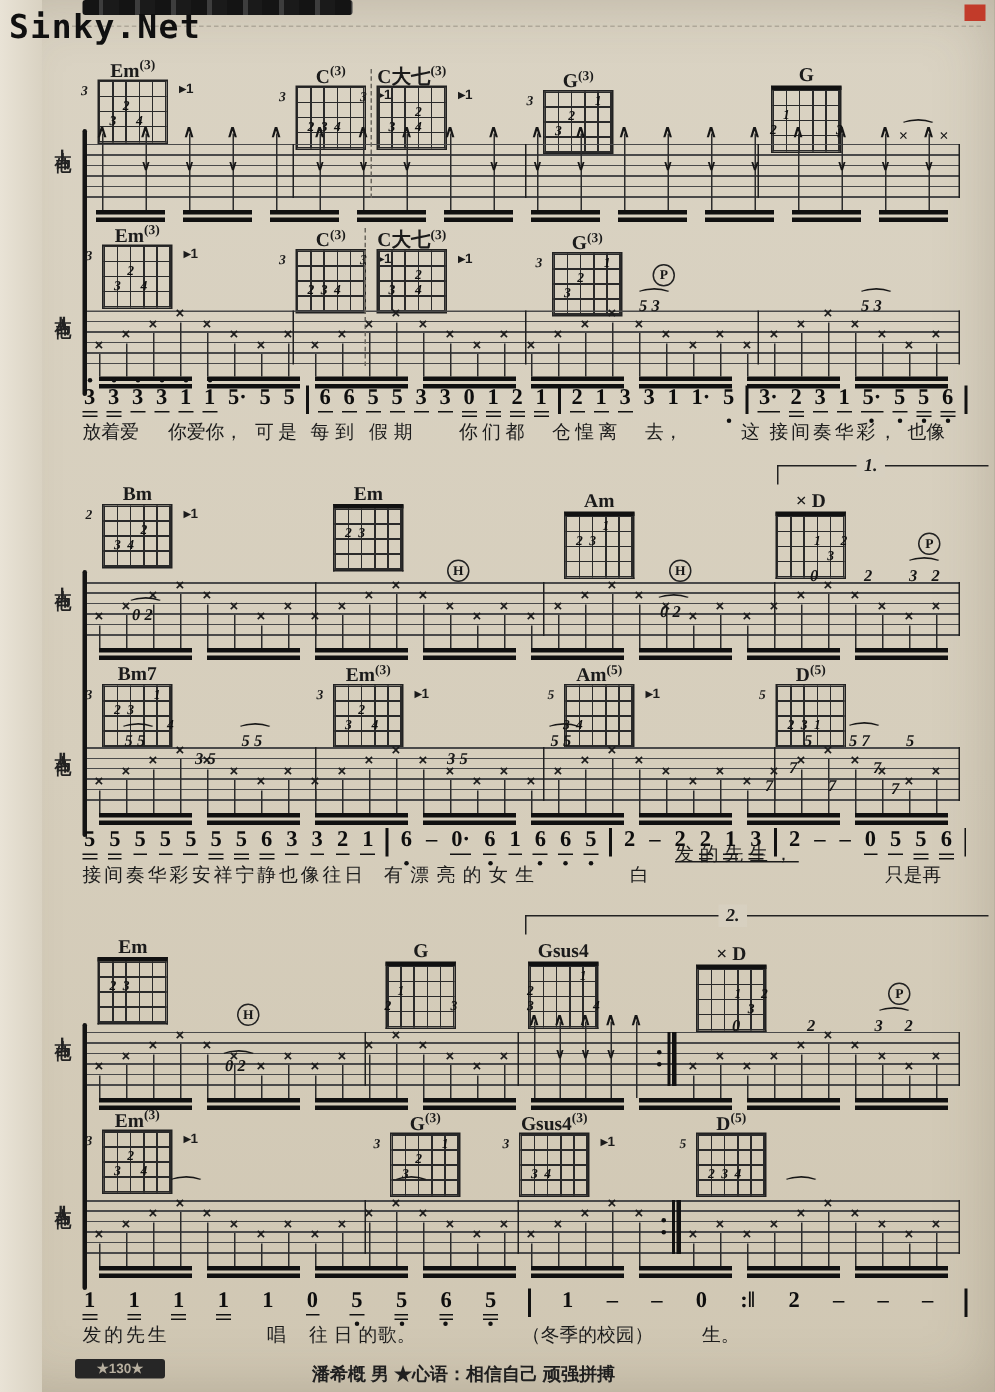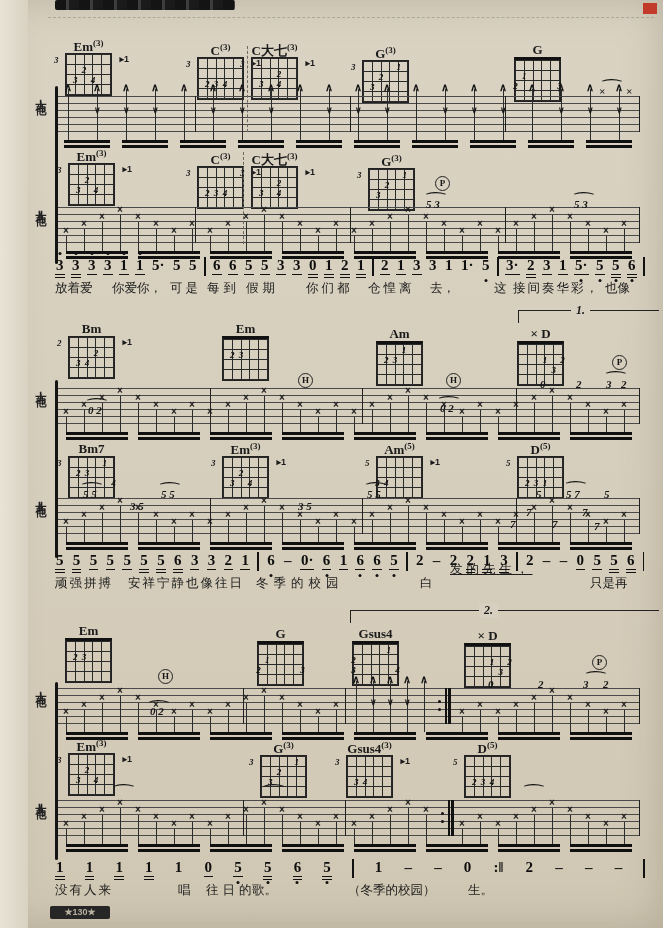--- a/index.html
+++ b/index.html
@@ -64,20 +64,21 @@
     color:#b7af9f;font:700 9px "Liberation Sans",sans-serif;text-align:center;line-height:13px;
     border-radius:2px;filter:blur(.2px);}
   .fnote{position:absolute;left:208px;top:908px;font:700 12px "Liberation Sans",sans-serif;color:#1f1f1f;}
 </style>
 </head>
 <body>
 
 <div class="page" id="sheet">
   <div class="topsmudge"></div>
   <div class="toprule"></div>
+  <div class="wm">Sinky.Net</div>
   <div class="redmark"></div>
   <div id="layer-music">
       <div class="brace" style="left: 55px; top: 86px; position: absolute; height: 178px;"></div>
       <div class="brace" style="left: 55px; top: 380px; position: absolute; height: 178px;"></div>
       <div class="brace" style="left: 55px; top: 682px; position: absolute; height: 178px;"></div>
       <div class="volta" style="left: 518px; top: 310px; position: absolute; width: 140px;">
         <span style="left: 52px;">1.</span>
       </div>
       <div class="volta" style="left: 350px; top: 610px; position: absolute; width: 308px;">
         <span style="left: 128px;">2.</span>
@@ -968,23 +969,23 @@
         <div class="jbar"></div>
         <div class="nt">2</div>
         <div class="nt">–</div>
         <div class="nt">–</div>
         <div class="nt u1">0</div>
         <div class="nt u1">5</div>
         <div class="nt u2">5</div>
         <div class="nt u2">6</div>
         <div class="jbar"></div>
       </div>
-      <div class="lyr" style="left: 55px; top: 575px; position: absolute; letter-spacing: 2px;">顽强拼搏</div>
+      <div class="lyr" style="left: 55px; top: 575px; position: absolute; letter-spacing: 2px;">接间奏华彩</div>
       <div class="lyr" style="left: 128px; top: 575px; position: absolute; letter-spacing: 2px;">安祥宁静也像往日</div>
-      <div class="lyr" style="left: 256px; top: 575px; position: absolute; letter-spacing: 5px;">冬季的校园</div>
+      <div class="lyr" style="left: 256px; top: 575px; position: absolute; letter-spacing: 5px;">有漂亮的女生</div>
       <div class="lyr" style="left: 420px; top: 575px; position: absolute;">白</div>
       <div class="lyr" style="left: 450px; top: 561px; position: absolute; letter-spacing: 4px; text-decoration: underline;">发的先生，</div>
       <div class="lyr" style="left: 590px; top: 575px; position: absolute;">只是再</div>
       <div class="jline" style="left: 55px; top: 858px; position: absolute;">
         <div class="nt u2">1</div>
         <div class="nt u2">1</div>
         <div class="nt u2">1</div>
         <div class="nt u2">1</div>
         <div class="nt">1</div>
         <div class="nt u1">0</div>
@@ -997,21 +998,22 @@
         <div class="nt">–</div>
         <div class="nt">–</div>
         <div class="nt">0</div>
         <div class="nt">:‖</div>
         <div class="nt">2</div>
         <div class="nt">–</div>
         <div class="nt">–</div>
         <div class="nt">–</div>
         <div class="jbar"></div>
       </div>
-      <div class="lyr" style="left: 55px; top: 882px; position: absolute; letter-spacing: 2px;">没有人来</div>
+      <div class="lyr" style="left: 55px; top: 882px; position: absolute; letter-spacing: 2px;">发的先生</div>
       <div class="lyr" style="left: 178px; top: 882px; position: absolute;">唱</div>
       <div class="lyr" style="left: 206px; top: 882px; position: absolute; letter-spacing: 4px;">往日的</div>
       <div class="lyr" style="left: 252px; top: 882px; position: absolute;">歌。</div>
       <div class="lyr" style="left: 348px; top: 882px; position: absolute;">（冬季的校园）</div>
       <div class="lyr" style="left: 468px; top: 882px; position: absolute;">生。</div>
     </div>
   <div class="badge">★130★</div>
+  <div class="fnote">潘希槪  男  ★心语：相信自己  顽强拼搏</div>
 </div>
 
 </body></html>

